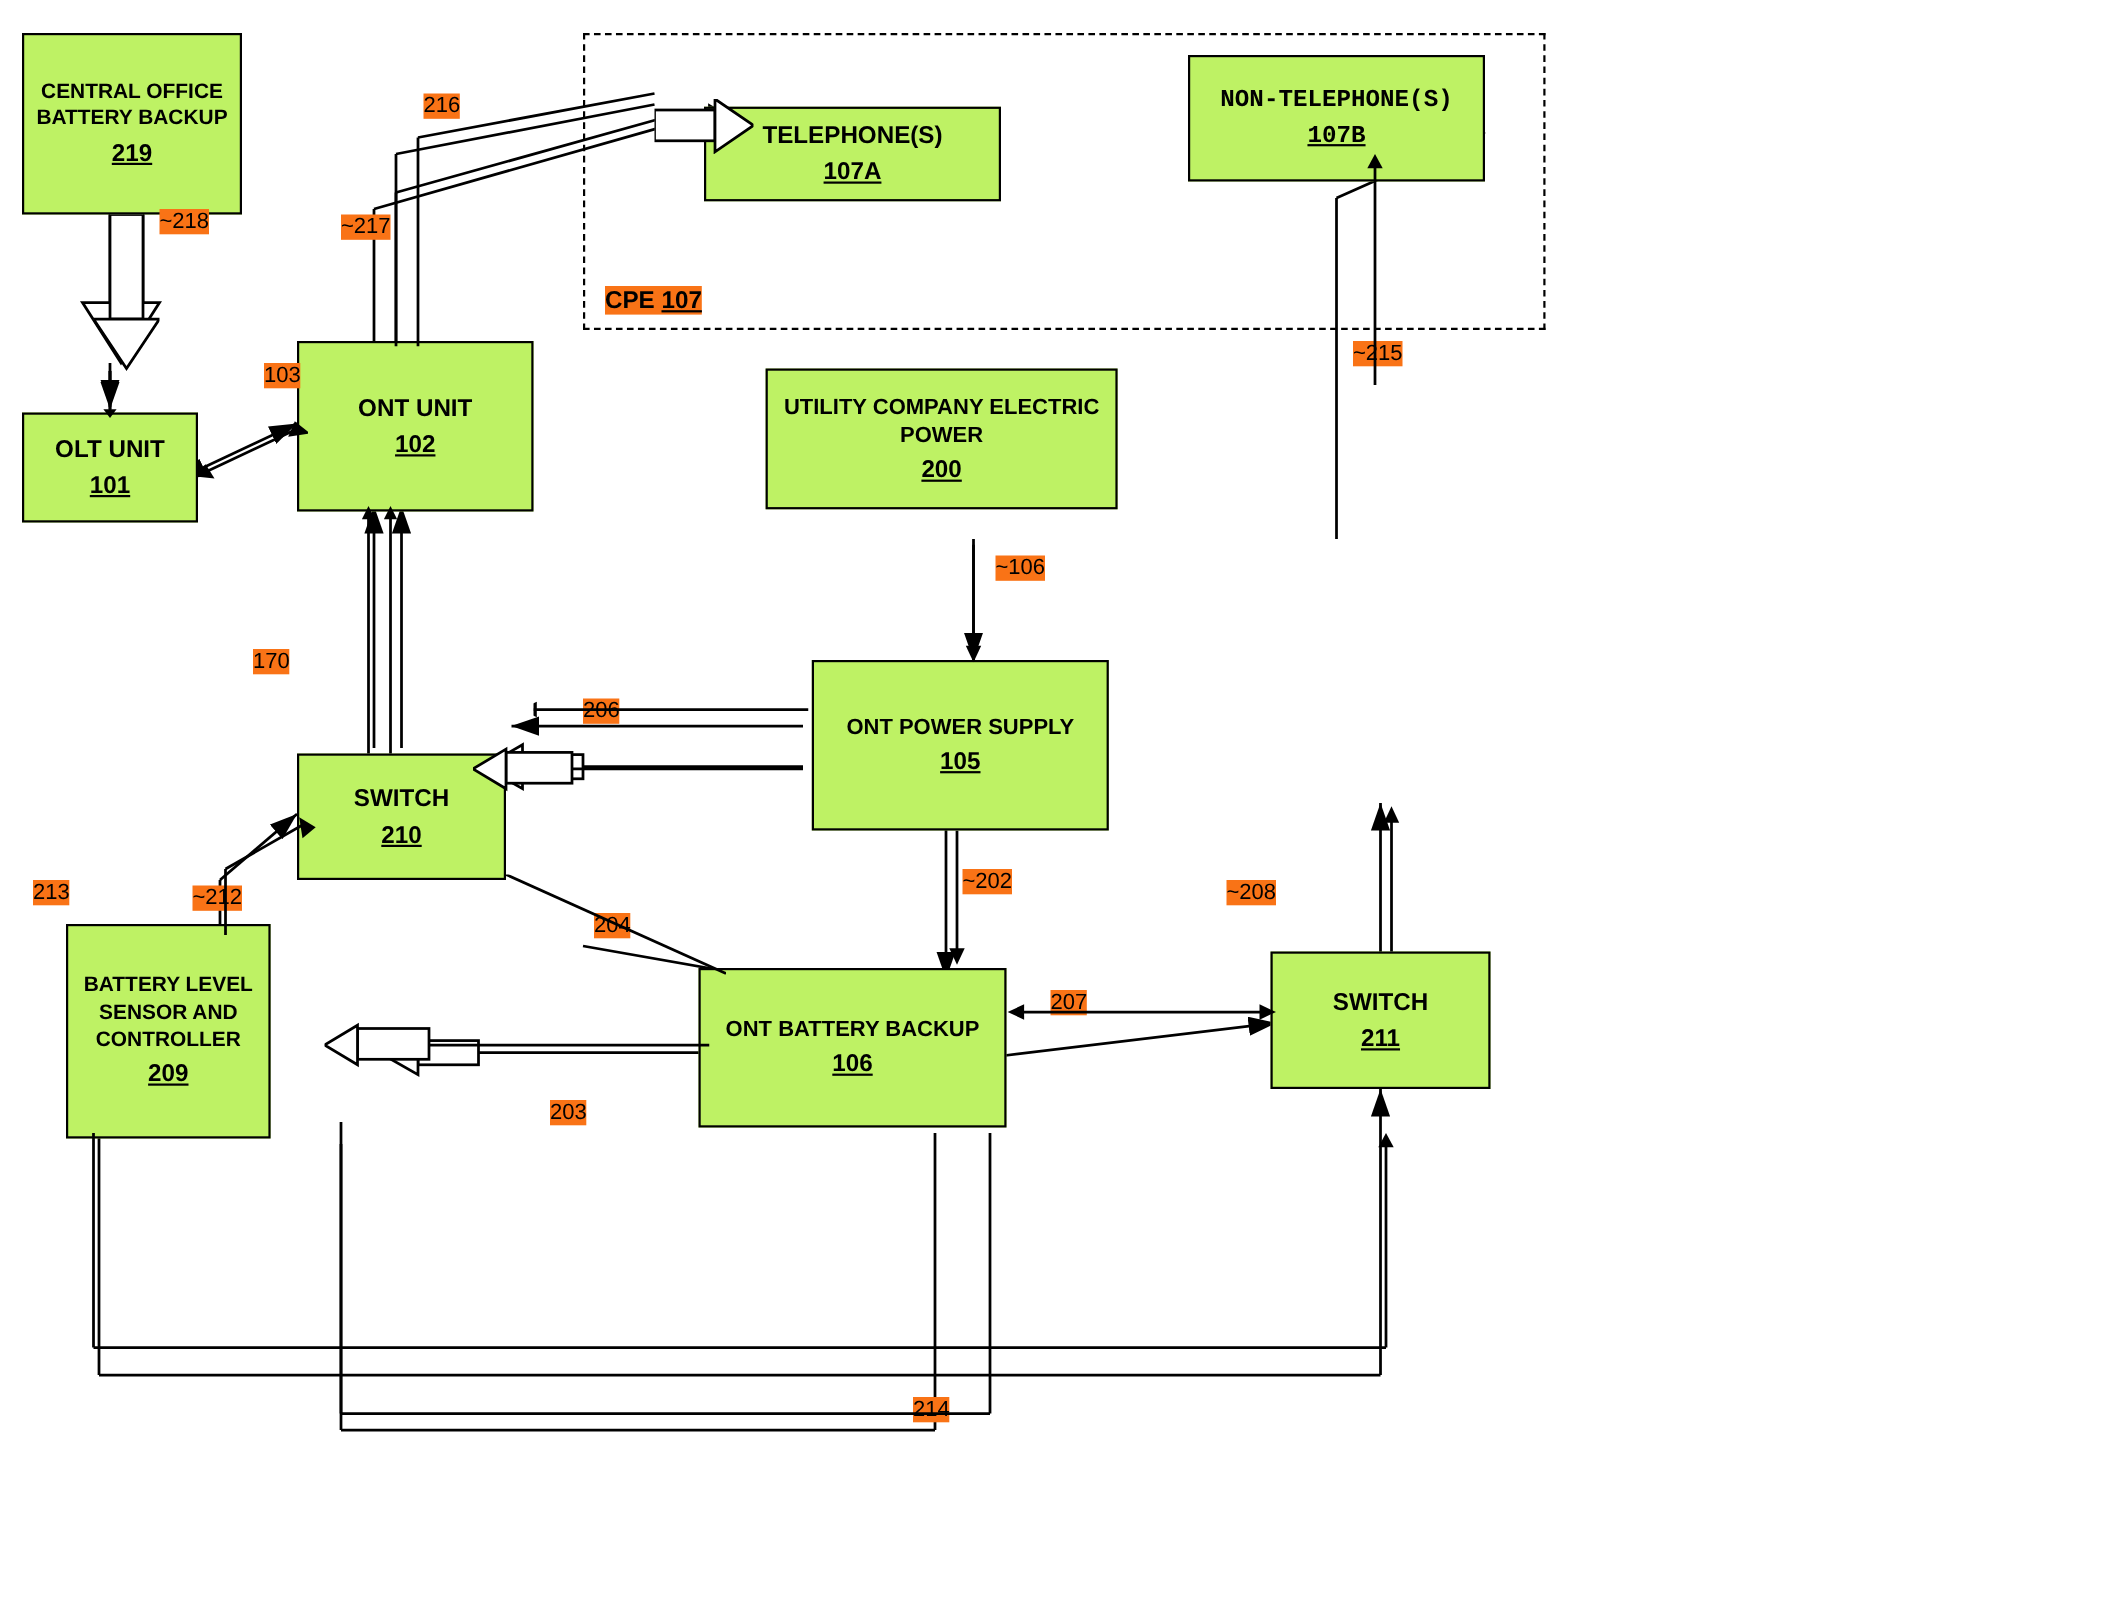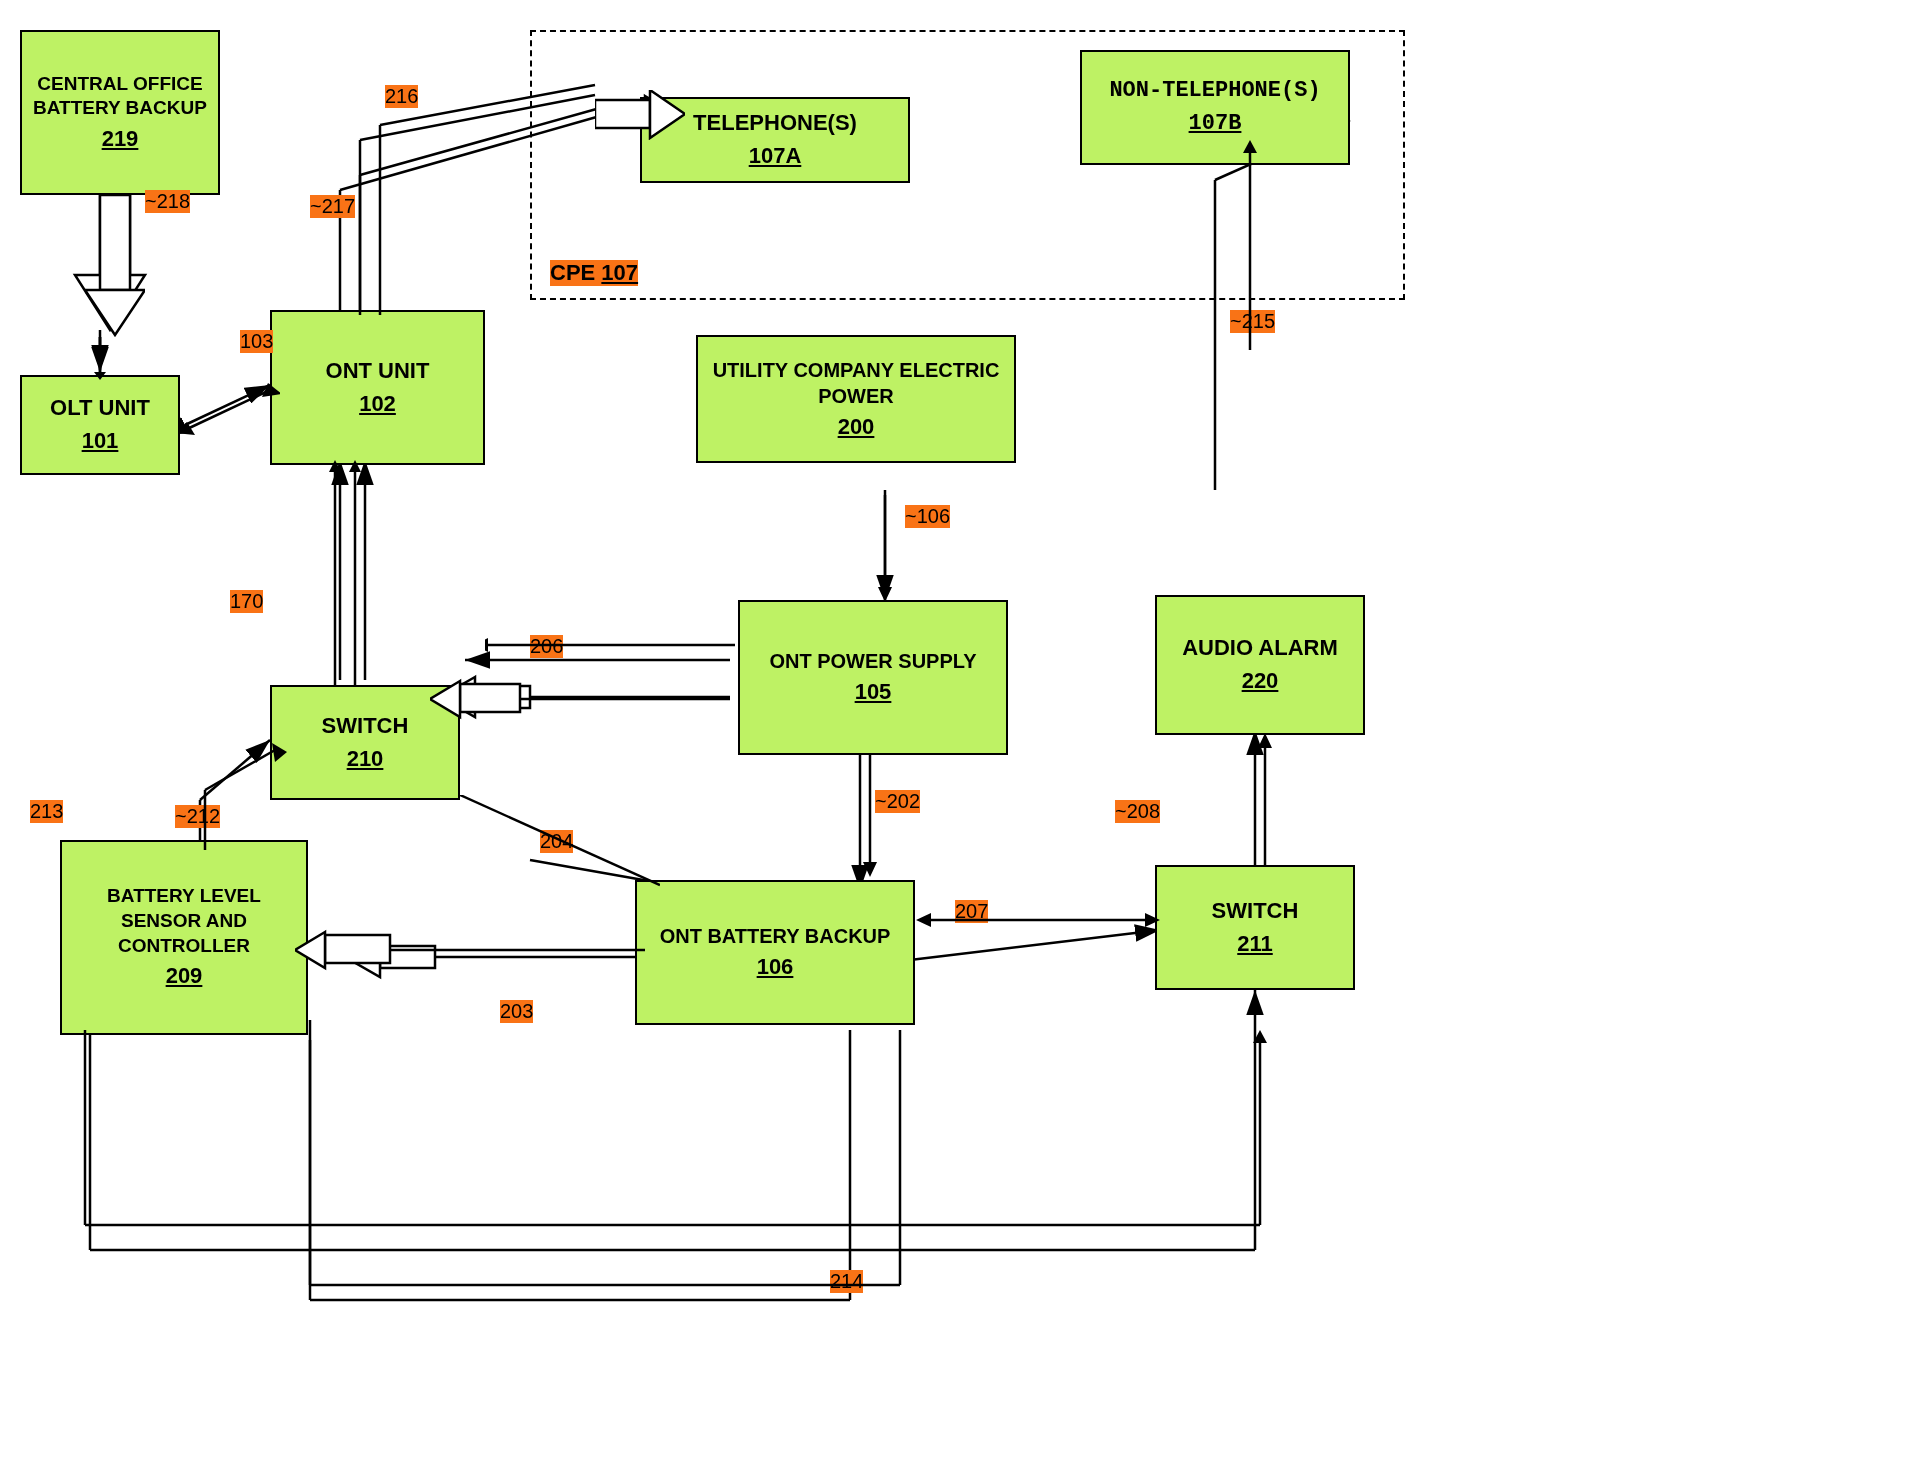--- a/index.html
+++ b/index.html
@@ -183,31 +183,27 @@
   <div class="box" style="left:270px;top:685px;width:190px;height:115px;">
     <span>SWITCH</span>
     <span class="ref">210</span>
   </div>
 
   <div class="box" style="left:738px;top:600px;width:270px;height:155px;font-size:20px;">
     <span>ONT POWER SUPPLY</span>
     <span class="ref">105</span>
   </div>
 
-  <div class="box" style="left:1155px;top:595px;width:210px;height:140px;">
-    <span>AUDIO ALARM</span>
-    <span class="ref">220</span>
-  </div>
 
   <div class="box" style="left:635px;top:880px;width:280px;height:145px;font-size:20px;">
     <span>ONT BATTERY BACKUP</span>
     <span class="ref">106</span>
   </div>
 
-  <div class="box" style="left:60px;top:840px;width:248px;height:195px;font-size:19px;">
+  <div class="box" style="left:60px;top:840px;width:186px;height:195px;font-size:19px;">
     <span>BATTERY LEVEL SENSOR AND CONTROLLER</span>
     <span class="ref">209</span>
   </div>
 
   <div class="box" style="left:1155px;top:865px;width:200px;height:125px;">
     <span>SWITCH</span>
     <span class="ref">211</span>
   </div>
 
   <span class="label" style="left:145px;top:190px;">~218</span>

